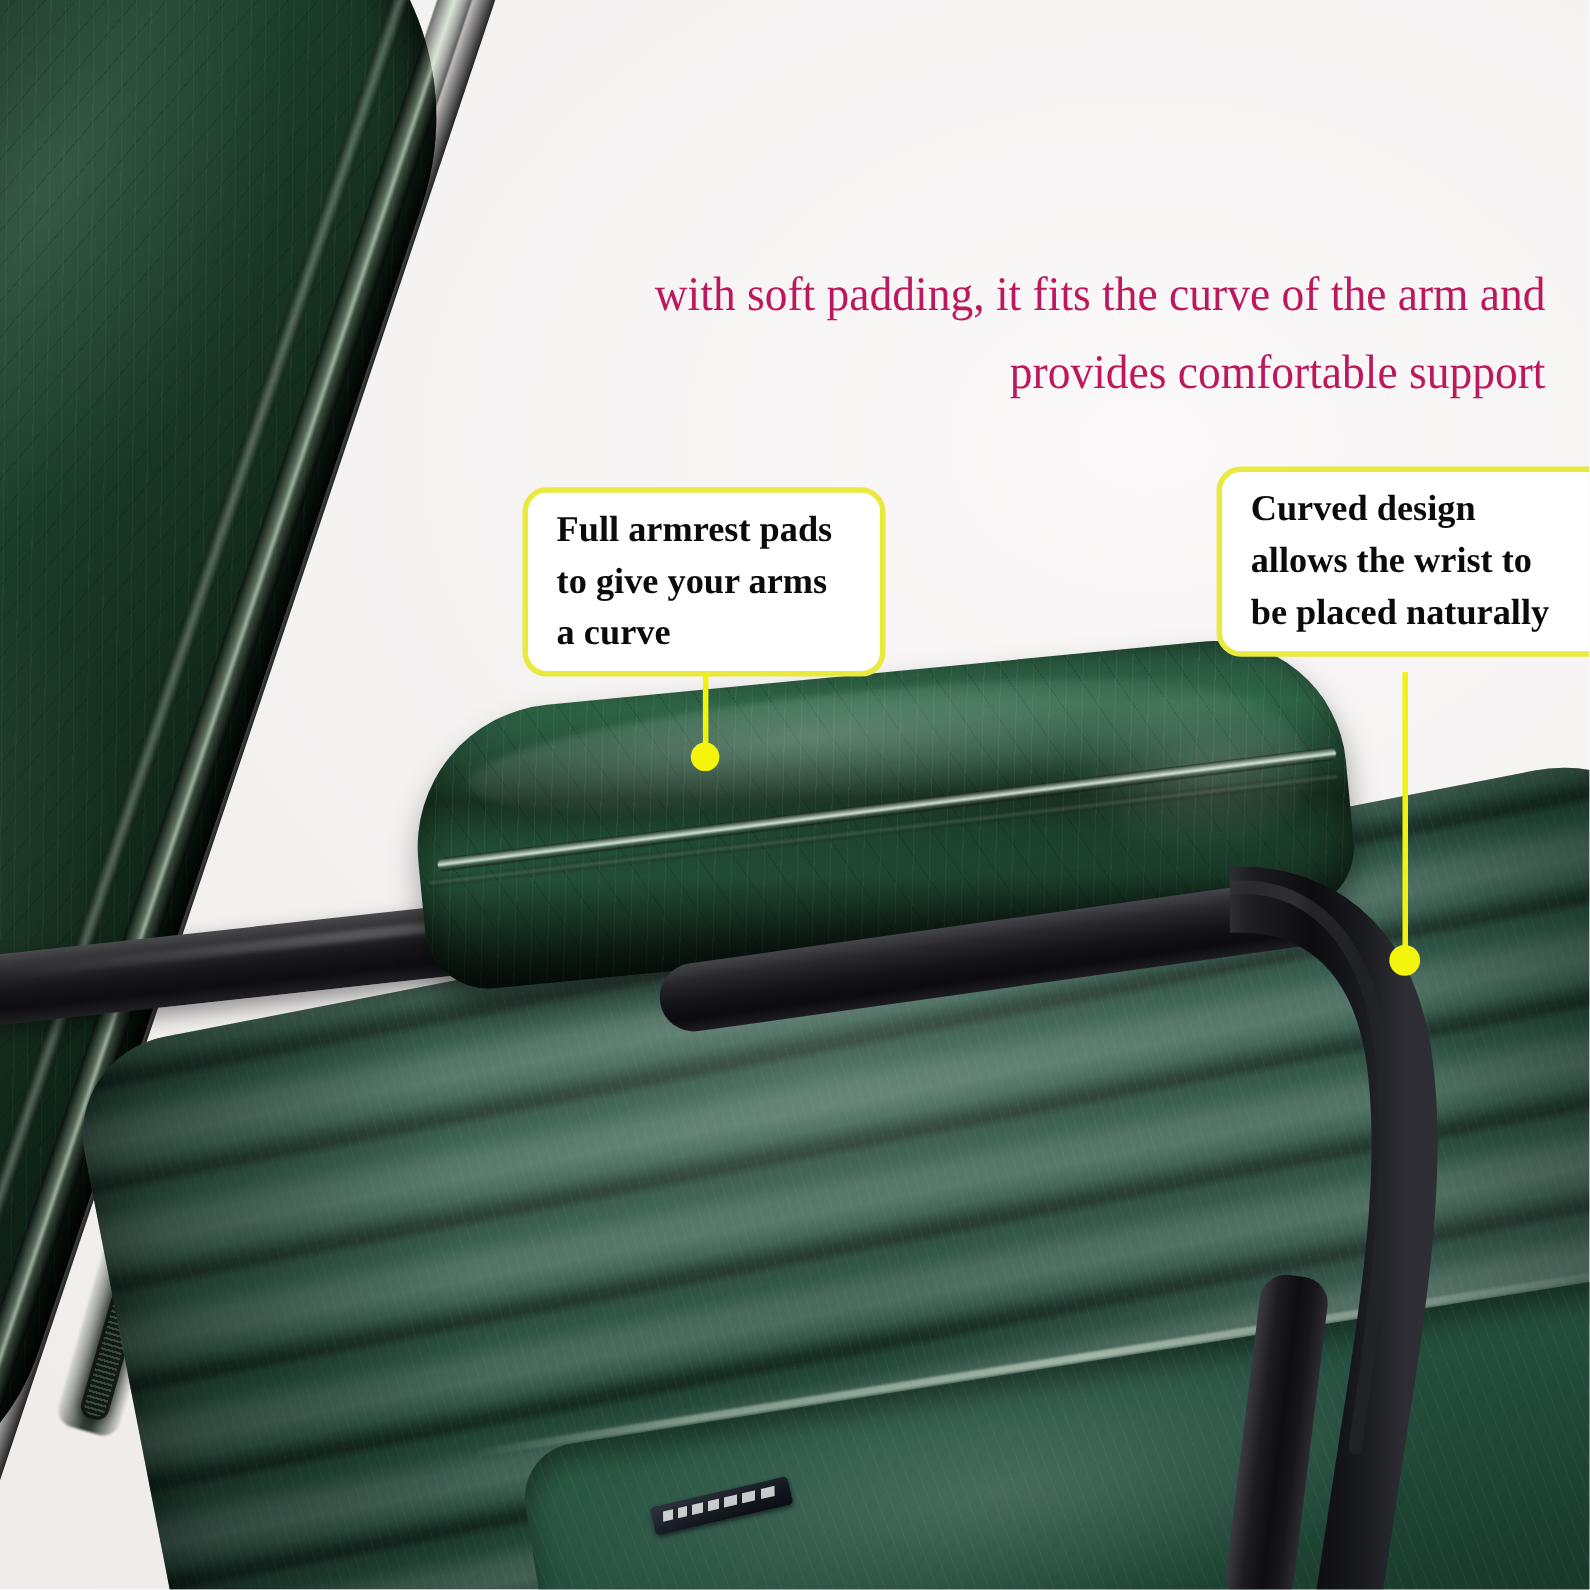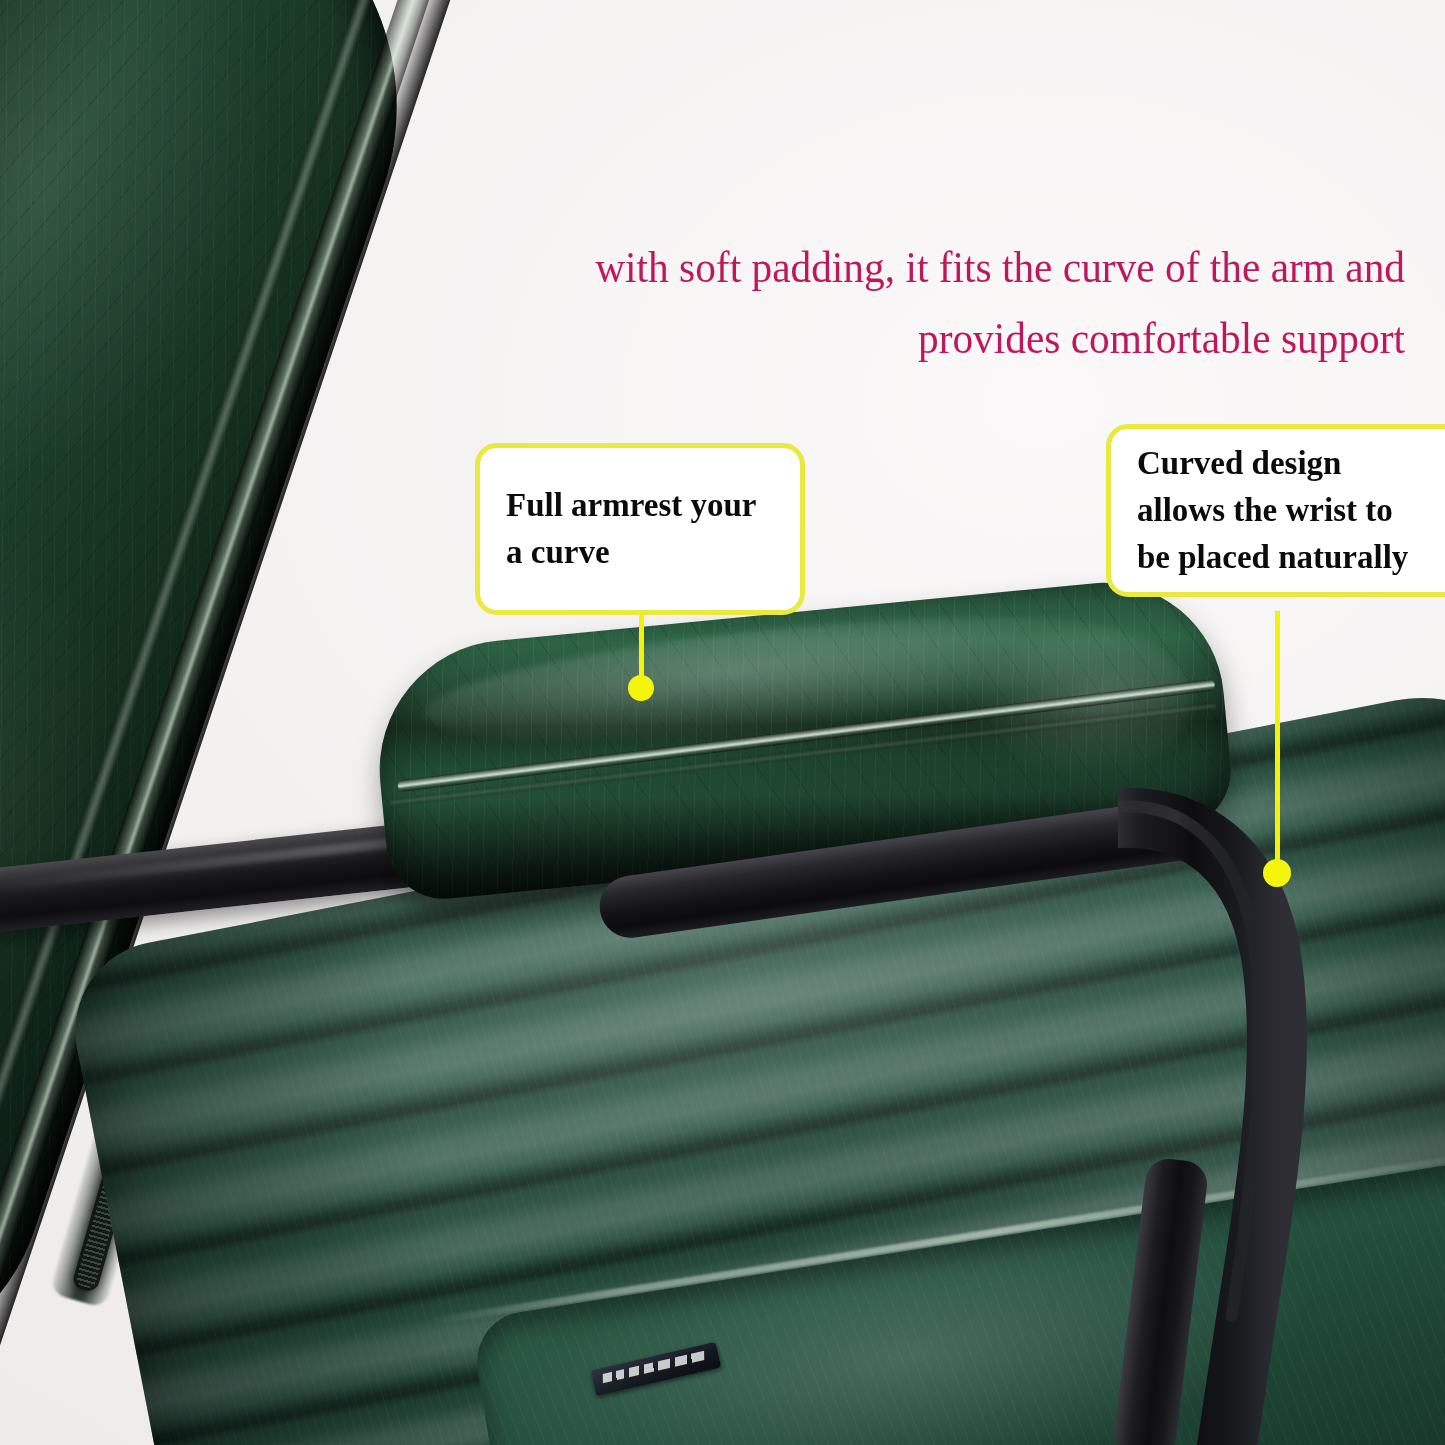--- a/index.html
+++ b/index.html
@@ -581,21 +581,22 @@
   </div>
 
 
   <div class="subtitle">
     <div>with soft padding, it fits the curve of the arm and</div>
     <div>provides comfortable support</div>
   </div>
 
   <div class="callout" id="callout-left">
     <div class="txt">
-      <div>Full armrest your</div>
+      <div>Full armrest pads</div>
+      <div>to give your arms</div>
       <div>a curve</div>
     </div>
   </div>
   <div class="stem" id="stem-left"></div>
   <div class="dot" id="dot-left"></div>
 
   <div class="callout" id="callout-right">
     <div class="txt">
       <div>Curved design</div>
       <div>allows the wrist to</div>

